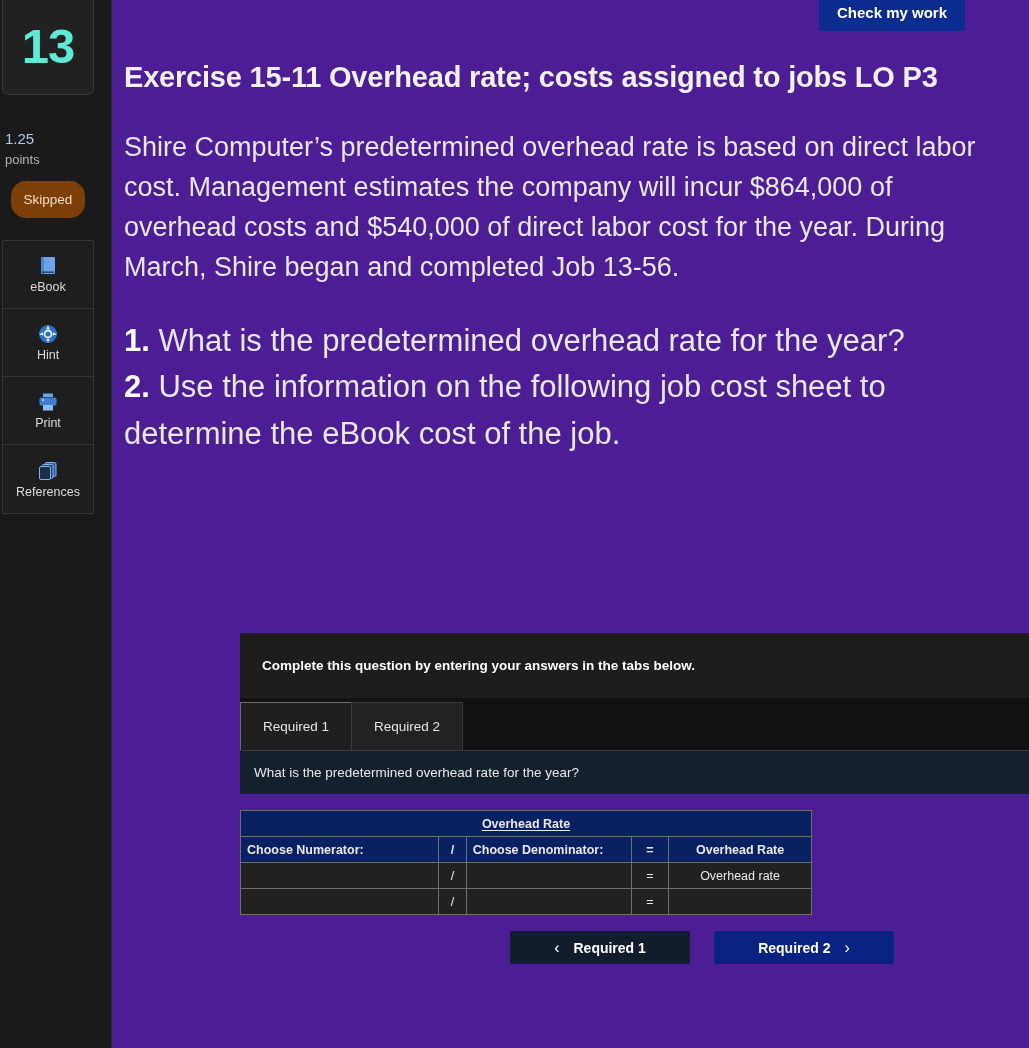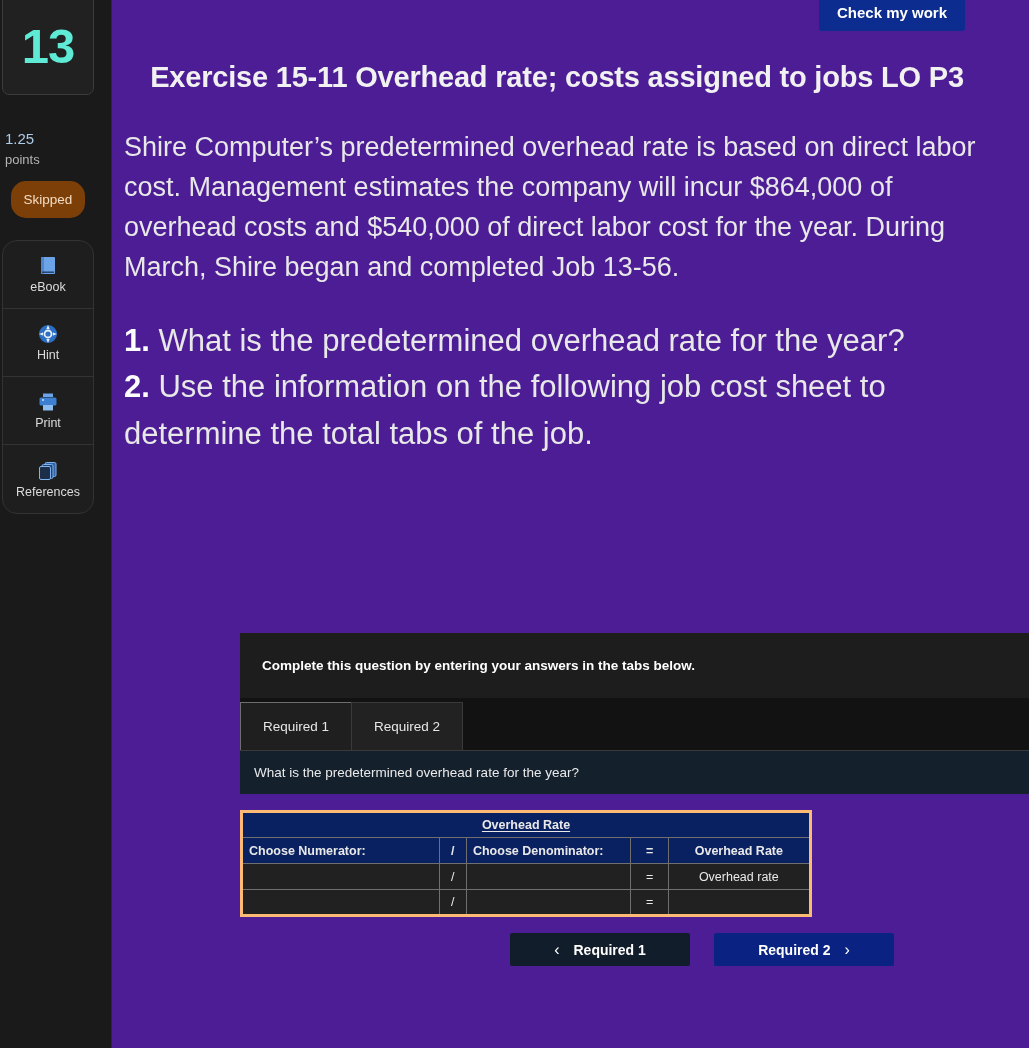--- a/index.html
+++ b/index.html
@@ -68,21 +68,21 @@
     font-size: 13.5px;
     display: flex;
     align-items: center;
     justify-content: center;
   }
   .tools {
     position: absolute;
     left: 2px; top: 240px;
     width: 92px;
     border: 1px solid #333333;
-    border-radius: 15px;
+    border-radius: 1px;
     background: #1e1e1e;
     overflow: hidden;
   }
   .tool {
     height: 68px;
     border-bottom: 1px solid #333333;
     display: flex;
     flex-direction: column;
     align-items: center;
     justify-content: center;
@@ -118,21 +118,20 @@
     left: 12px; top: 56px;
     width: 866px;
   }
   h1.title {
     margin: 0;
     font-size: 29px;
     line-height: 1.45;
     font-weight: bold;
     color: #f1f1f1;
     letter-spacing: -0.2px;
-    text-align: center;
   }
   p.body-text {
     margin: 30px 0 0 0;
     font-size: 27px;
     line-height: 1.48;
     color: #e8e8e8;
     font-weight: 300;
   }
   .req-list {
     margin: 30px 0 0 0;
@@ -187,21 +186,21 @@
   }
 
   
   .tbl-wrap {
     margin-top: 16px;
     margin-left: 0px;
   }
   table.oh {
     border-collapse: collapse;
     table-layout: fixed;
-    border: 3px solid #fdba74;
+    border: 1px solid #fdba74;
     width: 572px;
   }
   table.oh td {
     border: 1px solid #6f6f6f;
     height: 26px;
     font-size: 12.5px;
     padding: 0 6px;
     color: #e9e9e9;
   }
   td.hdr-title {
@@ -331,21 +330,21 @@
 
     <button class="check-btn">Check my work</button>
 
     <div class="content">
       <h1 class="title">Exercise 15-11 Overhead rate; costs assigned to jobs LO P3</h1>
       <p class="body-text">Shire Computer’s predetermined overhead rate is based on direct labor cost. Management estimates the company will incur $864,000 of overhead costs and $540,000 of direct labor cost for the year. During March, Shire began and completed Job 13-56.</p>
       <div class="req-list">
         <span><b>1.</b>
         <span>What is the predetermined overhead rate for the year?</span></span><br>
         <span><b>2.</b>
-        <span>Use the information on the following job cost sheet to determine the total tabs of the job.</span></span>
+        <span>Use the information on the following job cost sheet to determine the eBook cost of the job.</span></span>
       </div>
     </div>
 
     <div class="panel">
 
       <div class="panel-instruction">Complete this question by entering your answers in the tabs below.</div>
 
       <div class="tabstrip">
         <div class="tab active">Required 1</div>
         <div class="tab">Required 2</div>

